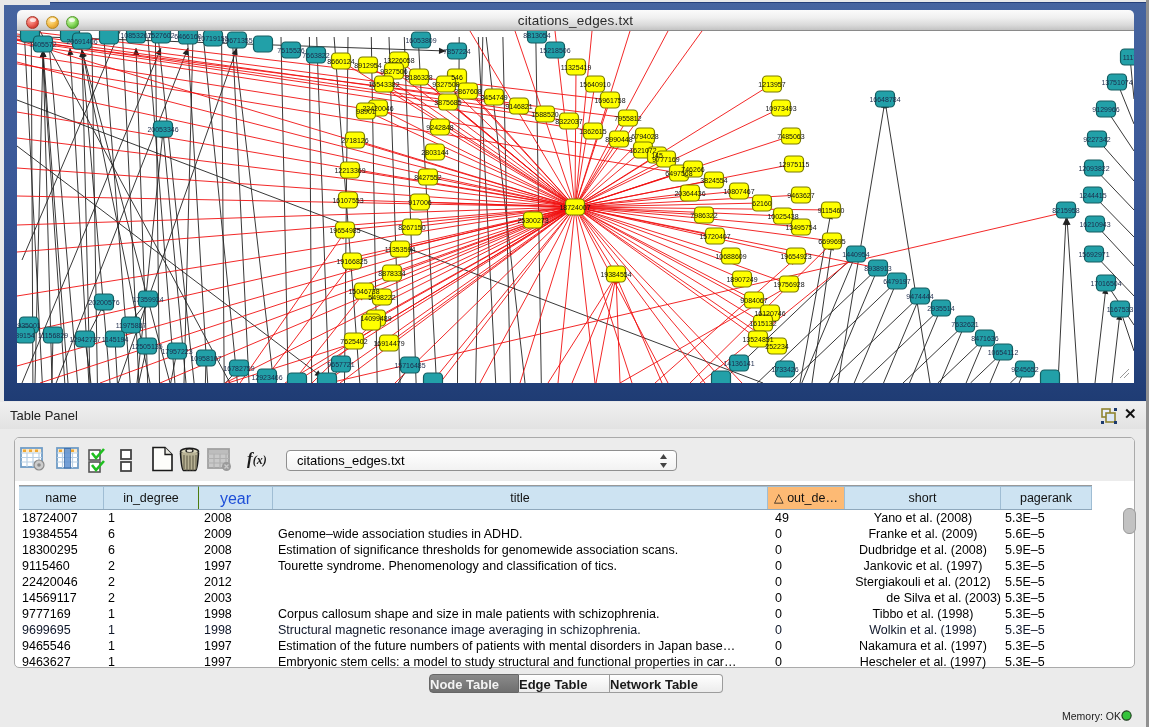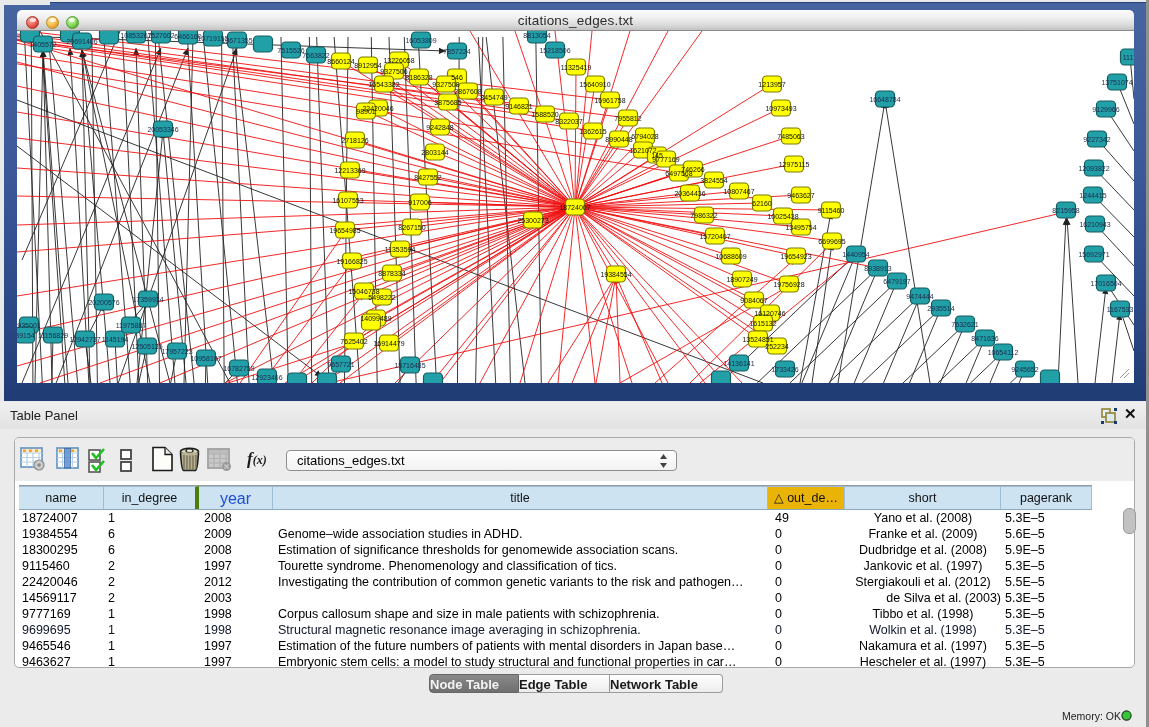--- a/index.html
+++ b/index.html
@@ -733,24 +733,24 @@
     <path d="M17.5 17.5 l4 4 M21.5 17.5 l-4 4" stroke="#c9c9c9" stroke-width="1.4"></path>
   </svg>
 <div style="position:absolute;left:247px;top:449px;font-family:'Liberation Serif',serif;font-style:italic;font-weight:bold;font-size:17px;color:#1a1a1a">f<span style="font-size:12px">(x)</span></div>
 <div id="combo">citations_edges.txt<svg style="position:absolute;right:8px;top:3px" width="9" height="14" viewBox="0 0 9 14">
       <path d="M4.5 0 L8 5 H1 Z" fill="#444"></path>
       <path d="M4.5 14 L8 9 H1 Z" fill="#444"></path>
     </svg></div>
 <div style="position:absolute;left:19px;top:486px;width:1073px;height:181px;background:#fff;overflow:hidden"></div>
 <div style="position:absolute;left:19px;top:485px;width:1073px;height:1px;background:#999"></div>
 <div style="position:absolute;left:19px;top:486px;width:85px;height:24px;background:#cde3f2;border-right:1px solid #9fbdd4;border-top:1px solid #9fbdd4;box-sizing:border-box;font-size:12.5px;color:#111;text-align:center;line-height:23px;overflow:hidden;white-space:nowrap">name</div>
-<div style="position:absolute;left:104px;top:486px;width:95px;height:24px;background:#cde3f2;border-right:4px solid #4d7c0f;border-top:1px solid #9fbdd4;box-sizing:border-box;font-size:12.5px;color:#111;text-align:center;line-height:23px;overflow:hidden;white-space:nowrap">in_degree</div>
+<div style="position:absolute;left:104px;top:486px;width:95px;height:24px;background:#cde3f2;border-right:1px solid #4d7c0f;border-top:1px solid #9fbdd4;box-sizing:border-box;font-size:12.5px;color:#111;text-align:center;line-height:23px;overflow:hidden;white-space:nowrap">in_degree</div>
 <div style="position:absolute;left:199px;top:486px;width:74px;height:24px;background:#cde3f2;border-right:1px solid #9fbdd4;border-top:1px solid #9fbdd4;box-sizing:border-box;font-size:16px;color:#1d4ed8;text-align:center;line-height:23px;overflow:hidden;white-space:nowrap">year</div>
 <div style="position:absolute;left:273px;top:486px;width:495px;height:24px;background:#cde3f2;border-right:1px solid #9fbdd4;border-top:1px solid #9fbdd4;box-sizing:border-box;font-size:12.5px;color:#111;text-align:center;line-height:23px;overflow:hidden;white-space:nowrap">title</div>
-<div style="position:absolute;left:768px;top:486px;width:77px;height:24px;background:#eab308;border-right:1px solid #9fbdd4;border-top:1px solid #9fbdd4;box-sizing:border-box;font-size:12.5px;color:#111;text-align:center;line-height:23px;overflow:hidden;white-space:nowrap">△ out_de…</div>
+<div style="position:absolute;left:768px;top:486px;width:77px;height:24px;background:#fdba74;border-right:1px solid #9fbdd4;border-top:1px solid #9fbdd4;box-sizing:border-box;font-size:12.5px;color:#111;text-align:center;line-height:23px;overflow:hidden;white-space:nowrap">△ out_de…</div>
 <div style="position:absolute;left:845px;top:486px;width:156px;height:24px;background:#cde3f2;border-right:1px solid #9fbdd4;border-top:1px solid #9fbdd4;box-sizing:border-box;font-size:12.5px;color:#111;text-align:center;line-height:23px;overflow:hidden;white-space:nowrap">short</div>
 <div style="position:absolute;left:1001px;top:486px;width:91px;height:24px;background:#cde3f2;border-right:1px solid #9fbdd4;border-top:1px solid #9fbdd4;box-sizing:border-box;font-size:12.5px;color:#111;text-align:center;line-height:23px;overflow:hidden;white-space:nowrap">pagerank</div>
 <div style="position:absolute;left:19px;top:509px;width:1073px;height:1px;background:#8fa8bc"></div>
 <div style="position:absolute;left:19px;top:511px;width:1073px;height:16px;font-size:12.5px;color:#000;white-space:nowrap">
     <span style="position:absolute;left:3px">18724007</span>
     <span style="position:absolute;left:89px">1</span>
     <span style="position:absolute;left:185px">2008</span>
     <span style="position:absolute;left:756px">49</span>
     <span style="position:absolute;left:826px;width:156px;text-align:center;display:inline-block">Yano et al. (2008)</span>
     <span style="position:absolute;left:986px">5.3E–5</span>
@@ -779,21 +779,20 @@
     <span style="position:absolute;left:185px">1997</span>
     <span style="position:absolute;left:259px;width:490px;overflow:hidden;display:inline-block">Tourette syndrome. Phenomenology and classification of tics.</span>
     <span style="position:absolute;left:756px">0</span>
     <span style="position:absolute;left:826px;width:156px;text-align:center;display:inline-block">Jankovic et al. (1997)</span>
     <span style="position:absolute;left:986px">5.3E–5</span>
   </div>
 <div style="position:absolute;left:19px;top:575px;width:1073px;height:16px;font-size:12.5px;color:#000;white-space:nowrap">
     <span style="position:absolute;left:3px">22420046</span>
     <span style="position:absolute;left:89px">2</span>
     <span style="position:absolute;left:185px">2012</span>
-    <span style="position:absolute;left:259px;width:490px;overflow:hidden;display:inline-block">Investigating the contribution of common genetic variants to the risk and pathogen…</span>
     <span style="position:absolute;left:756px">0</span>
     <span style="position:absolute;left:826px;width:156px;text-align:center;display:inline-block">Stergiakouli et al. (2012)</span>
     <span style="position:absolute;left:986px">5.5E–5</span>
   </div>
 <div style="position:absolute;left:19px;top:591px;width:1073px;height:16px;font-size:12.5px;color:#000;white-space:nowrap">
     <span style="position:absolute;left:3px">14569117</span>
     <span style="position:absolute;left:89px">2</span>
     <span style="position:absolute;left:185px">2003</span>
     <span style="position:absolute;left:756px">0</span>
     <span style="position:absolute;left:826px;width:156px;text-align:right;display:inline-block">de Silva et al. (2003)</span>

